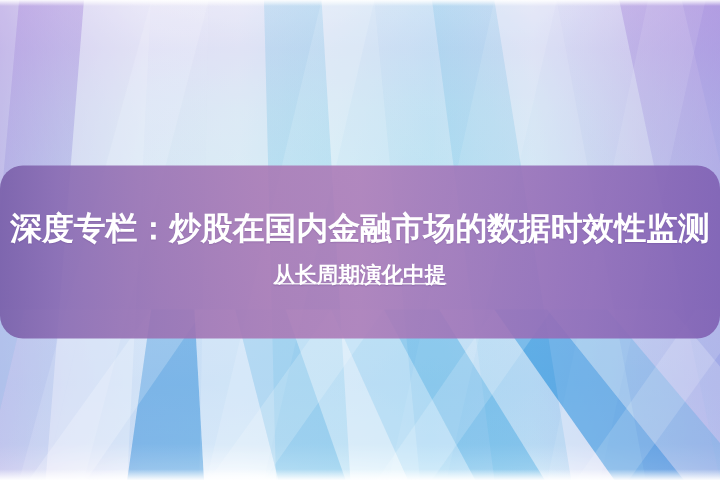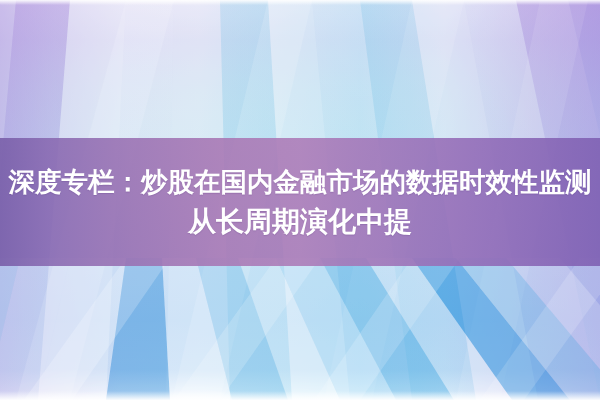--- a/index.html
+++ b/index.html
@@ -63,52 +63,53 @@
     top: 0;
     bottom: 0;
   }
 
   
   .band {
     position: absolute;
     left: 0;
     right: 0;
     top: 138px;
-    height: 128px;
+    height: 144px;
     background:
       linear-gradient(to right,
         rgba(122,96,170,0.92) 0%,
         rgba(137,106,178,0.90) 8%,
         rgba(154,112,178,0.88) 22%,
         rgba(169,119,180,0.88) 38%,
         rgba(172,122,183,0.88) 50%,
         rgba(160,116,184,0.89) 64%,
         rgba(146,108,184,0.90) 80%,
         rgba(128,98,180,0.92) 100%);
     display: flex;
     flex-direction: column;
     align-items: center;
     justify-content: center;
+    border-radius: 19px;
   }
   .band-inner {
     width: 100%;
     text-align: center;
   }
   .title-line {
     color: #ffffff;
     font-size: 27px;
     font-weight: 700;
     line-height: 39px;
     letter-spacing: 0px;
     text-align: center;
     white-space: nowrap;
     text-shadow: 0 1px 1px rgba(70,40,110,0.18);
   }
   .title-line.l1 { font-size: 26.5px; }
-  .title-line.l2 { font-size: 28px; }
+  .title-line.l2 { font-size: 18px; text-decoration: underline; }
 
   
   .watermark {
     position: absolute;
     left: 50%;
     transform: translateX(-50%);
     bottom: 6px;
     width: 46px;
     height: 12px;
     color: rgba(255,255,255,0.55);

